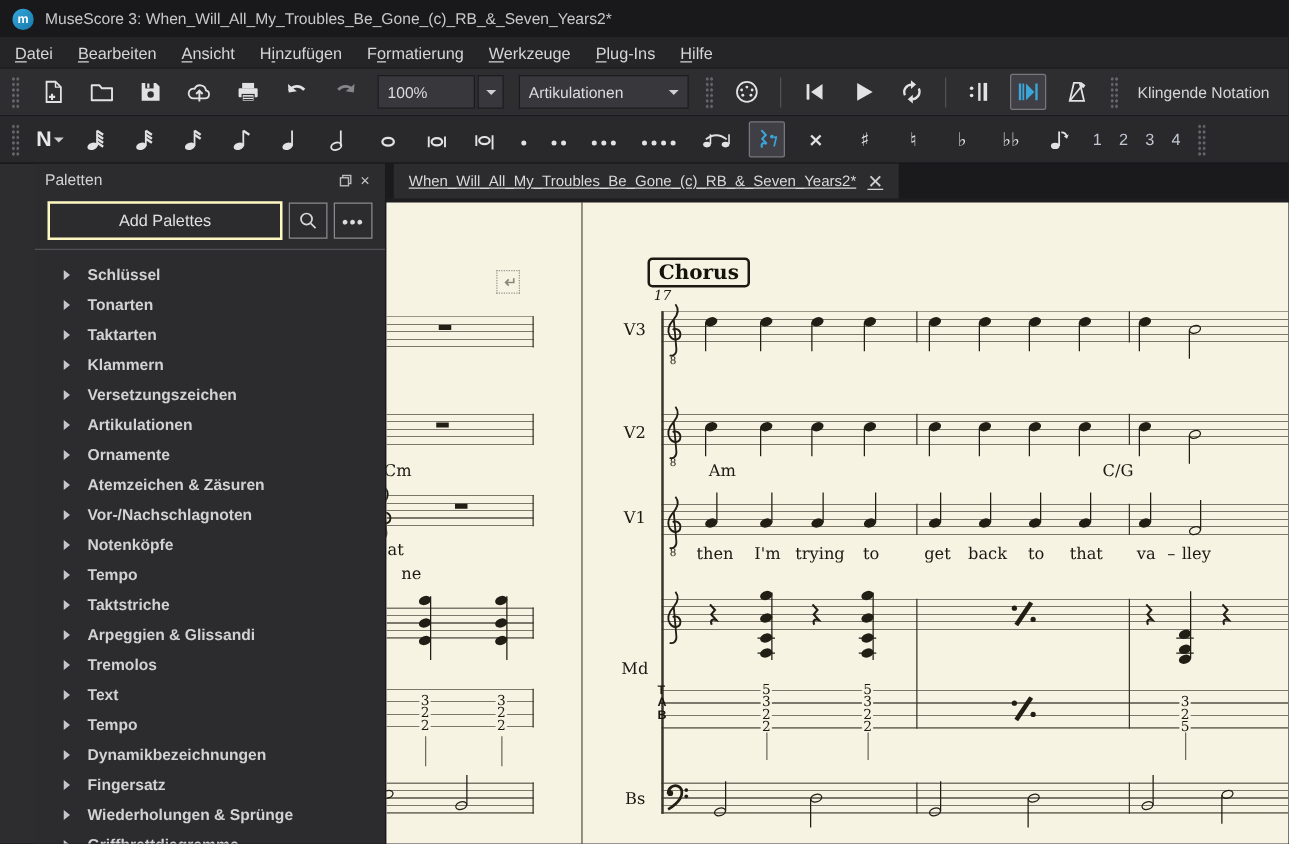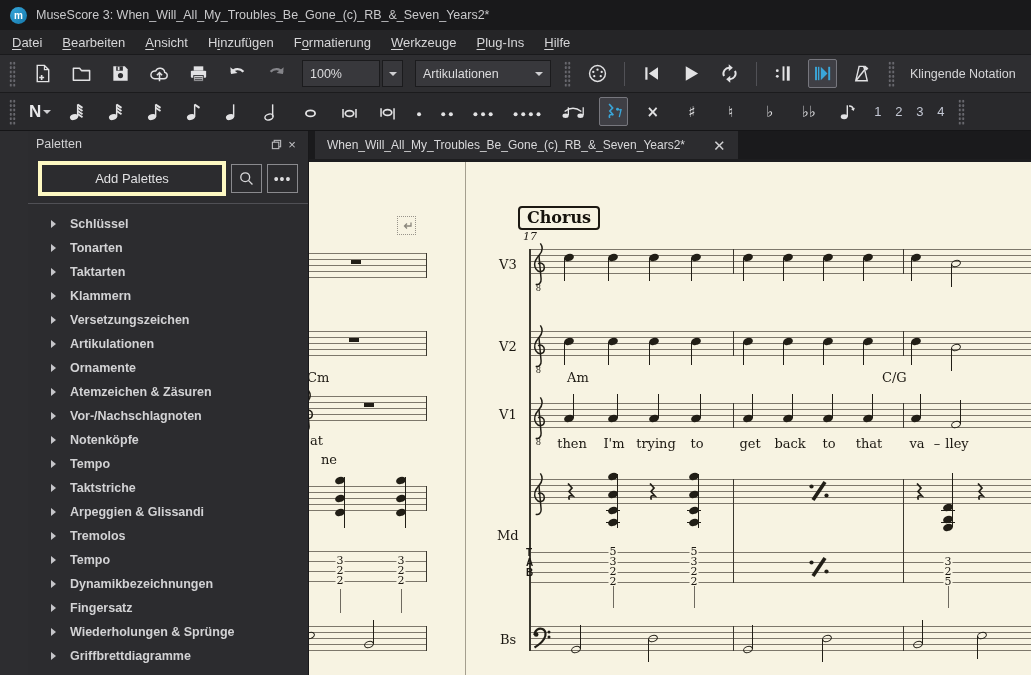--- a/index.html
+++ b/index.html
@@ -42,35 +42,35 @@
   #ninput{font-weight:bold;font-size:17px;color:#e8e8ea;margin:0 2px 0 6px;}
   .ncaret{margin:0 6px 0 0;}
 
   
   #body{display:flex;height:545px;margin-left:28px;}
   #palette{width:280px;background:#2c2c2f;border-right:1px solid #18181a;display:flex;flex-direction:column;flex:0 0 auto;}
   #pal-head{height:26px;display:flex;align-items:center;padding:0 8px;}
   #pal-title{font-size:12.5px;color:#d2d2d4;flex:1;}
   .pal-headbtn{width:16px;height:16px;display:flex;align-items:center;justify-content:center;color:#c3c3c6;font-size:13px;}
   #pal-btnrow{display:flex;align-items:center;margin:4px 10px 0 10px;gap:5px;}
-  #add-palettes{flex:1;height:27px;border:4px solid #fef9c3;background:transparent;color:#e0e0e2;
+  #add-palettes{flex:1;height:27px;border:2px solid #fef9c3;background:transparent;color:#e0e0e2;
                 font-size:13px;display:flex;align-items:center;justify-content:center;}
   .pal-sqbtn{width:29px;height:27px;border:1px solid #8a8a8e;display:flex;align-items:center;justify-content:center;
              color:#dcdcde;font-size:14px;letter-spacing:1px;flex:0 0 auto;}
   #pal-sep{border-bottom:1px solid #505055;margin-top:7px;}
   #pal-list{padding-top:8px;overflow:hidden;flex:1;font-weight:bold;}
   .pal-item{height:24px;display:flex;align-items:center;padding-left:23px;}
   .pal-tri{width:0;height:0;border-left:5px solid #c6c6ca;border-top:4px solid transparent;
            border-bottom:4px solid transparent;margin-right:14px;flex:0 0 auto;}
   .pal-label{font-size:12.5px;color:#d2d2d4;white-space:nowrap;}
 
   
   #main{flex:1;display:flex;flex-direction:column;min-width:0;}
   #tabbar{height:28px;background:#1a1a1c;display:flex;align-items:stretch;}
-  #doc-tab{margin-left:6px;background:#2c2c2f;display:flex;align-items:center;padding:0 12px;gap:28px;}
+  #doc-tab{margin-left:6px;background:#2c2c2f;display:flex;align-items:center;padding:0 12px;gap:9px;text-decoration:underline;}
   #tab-title{font-size:12px;color:#d8d8da;white-space:nowrap;}
   #tab-close{color:#d0d0d2;font-size:15px;line-height:1;}
   #score-area{flex:1;position:relative;overflow:hidden;background:#1d1d1f;}
   #score-layer{position:absolute;inset:0;}
 
   
   .page{background:#f7f3e2;}
   .pagedivider{background:#a49e8e;}
   .staff{background-image:repeating-linear-gradient(to bottom,#7d776b 0 1px,transparent 1px 6px);}
   .stafftab{background-image:repeating-linear-gradient(to bottom,#7d776b 0 1px,transparent 1px 10px);}
@@ -473,20 +473,24 @@
             <div class="pal-tri"></div>
             <span class="pal-label">Taktstriche</span>
           </div>
           <div class="pal-item">
             <div class="pal-tri"></div>
             <span class="pal-label">Arpeggien &amp; Glissandi</span>
           </div>
           <div class="pal-item">
             <div class="pal-tri"></div>
             <span class="pal-label">Tremolos</span>
+          </div>
+          <div class="pal-item">
+            <div class="pal-tri"></div>
+            <span class="pal-label">Text</span>
           </div>
           <div class="pal-item">
             <div class="pal-tri"></div>
             <span class="pal-label">Tempo</span>
           </div>
           <div class="pal-item">
             <div class="pal-tri"></div>
             <span class="pal-label">Dynamikbezeichnungen</span>
           </div>
           <div class="pal-item">

